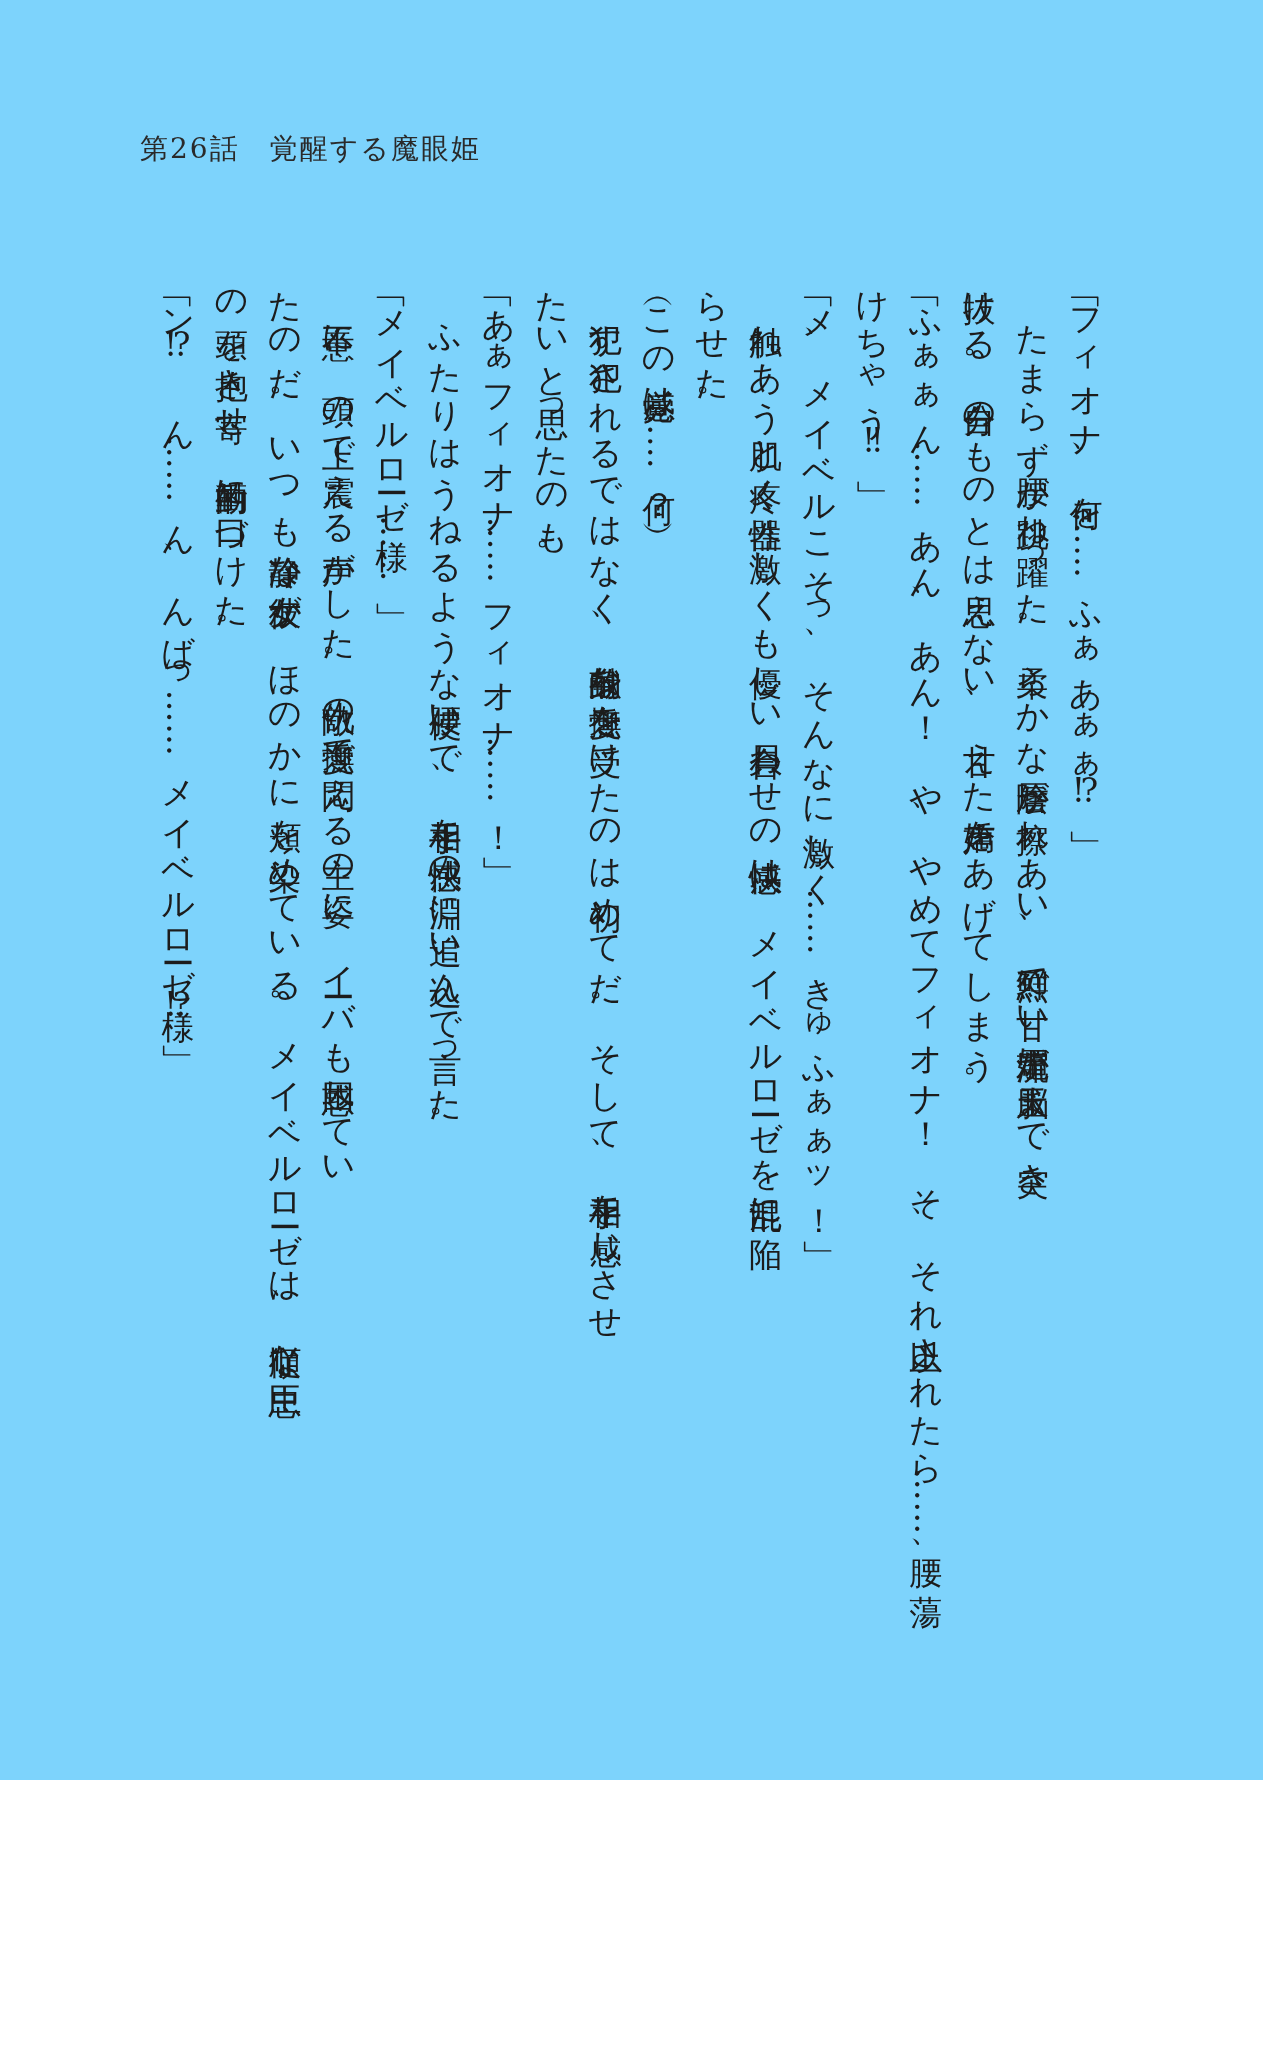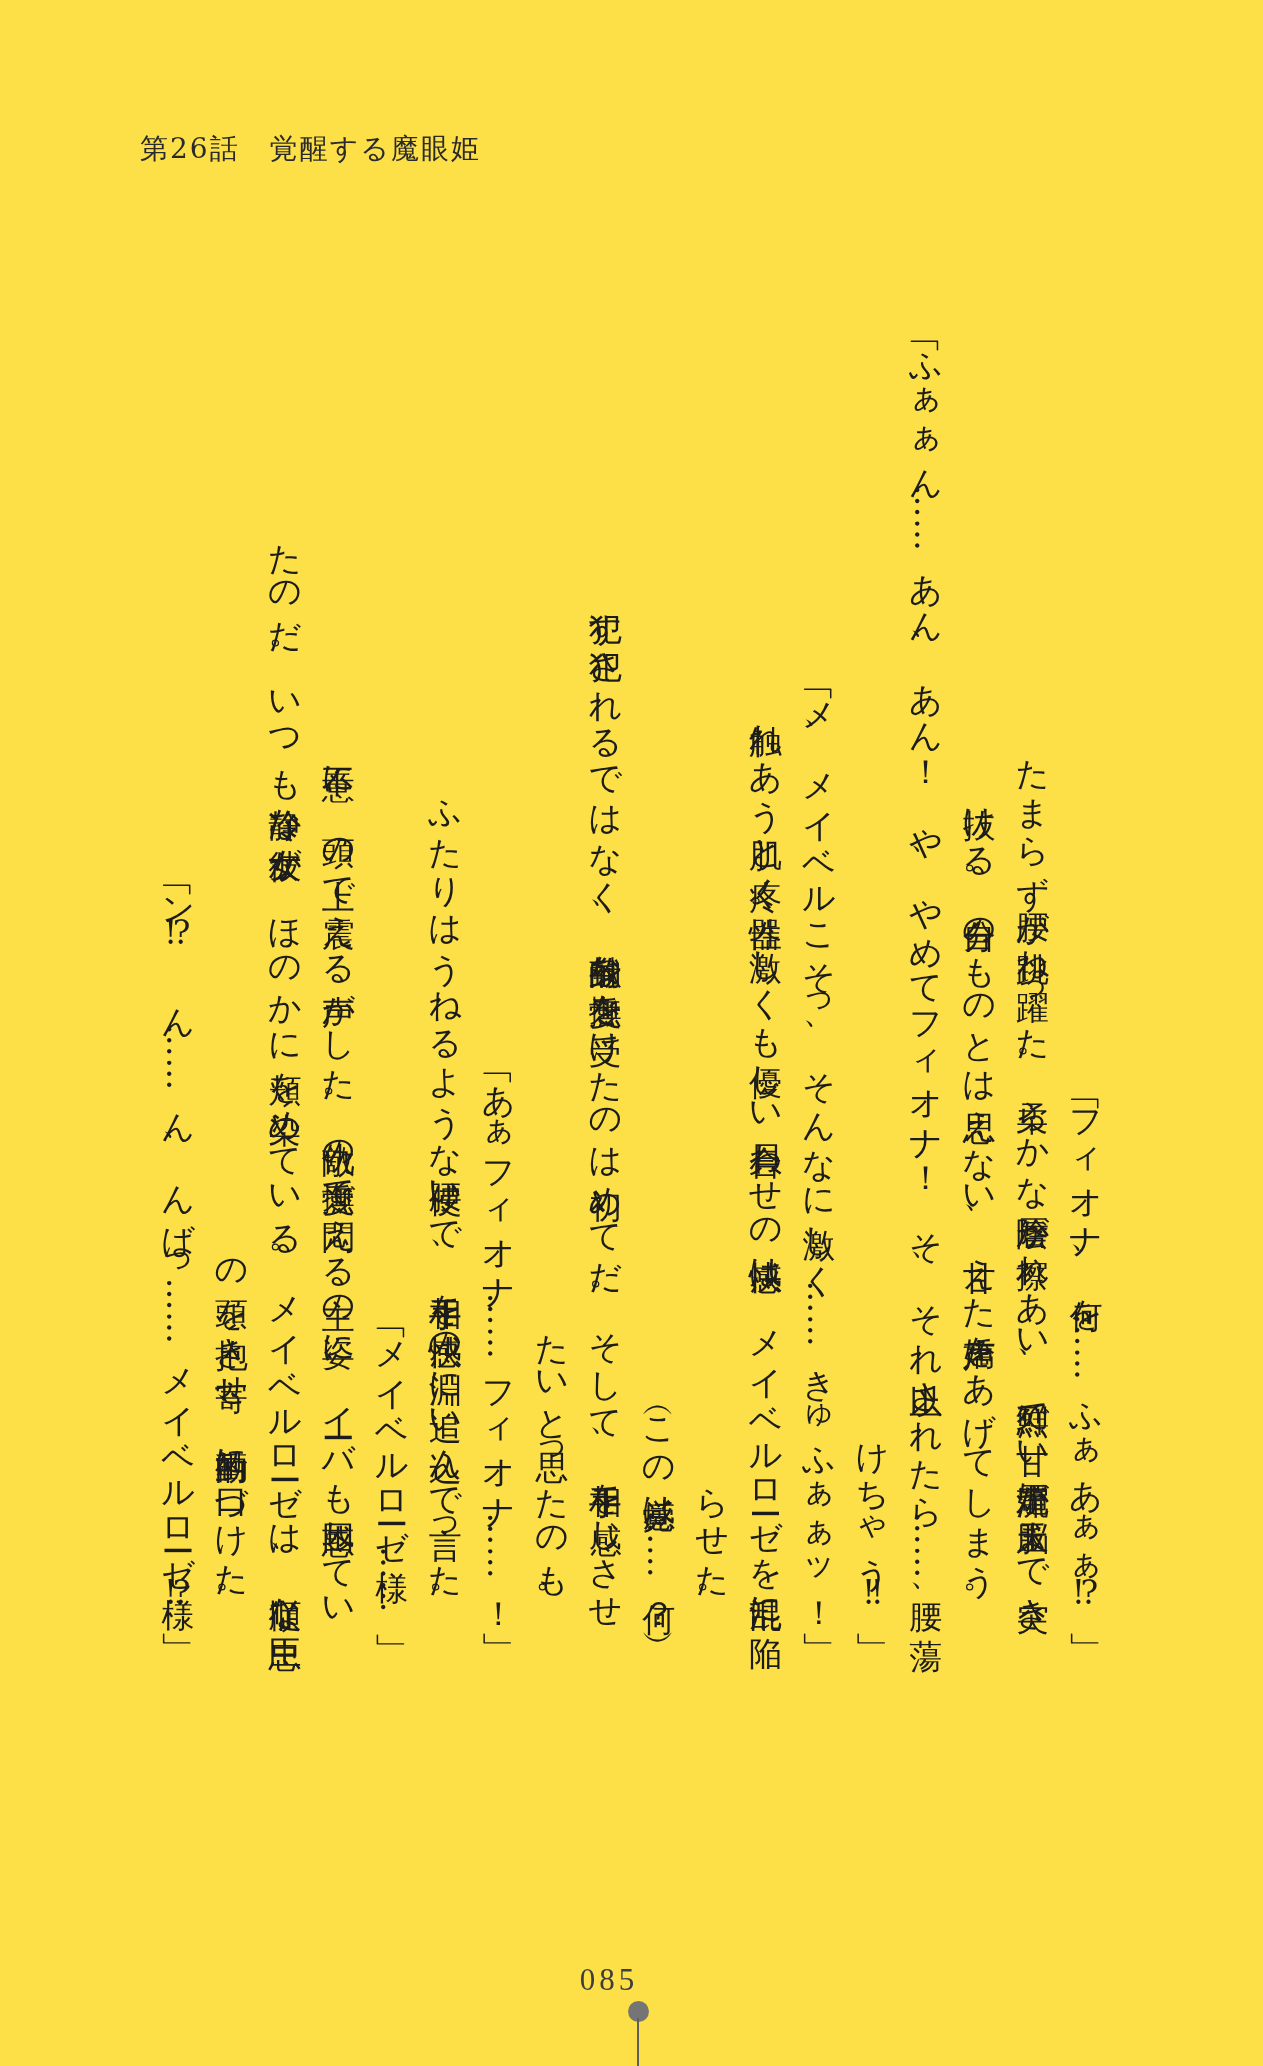--- a/index.html
+++ b/index.html
@@ -3,26 +3,25 @@
 <meta charset="utf-8">
 <style>
   html, body {
     margin: 0;
     padding: 0;
     background: #ffffff;
   }
   .page {
     position: relative;
     width: 1263px;
-    height: 2066px;
-    background: #fde047;
+    height: 1780px;
+    background: #7dd3fc;
     overflow: hidden;
     font-family: "DejaVu Serif", "DejaVu Sans", serif;
     color: #1c1c1c;
-    text-align: right;
   }
   .chapter-header {
     position: absolute;
     left: 140px;
     top: 130px;
     font-size: 28px;
     letter-spacing: 2px;
     color: #2a2a2a;
     white-space: nowrap;
   }

